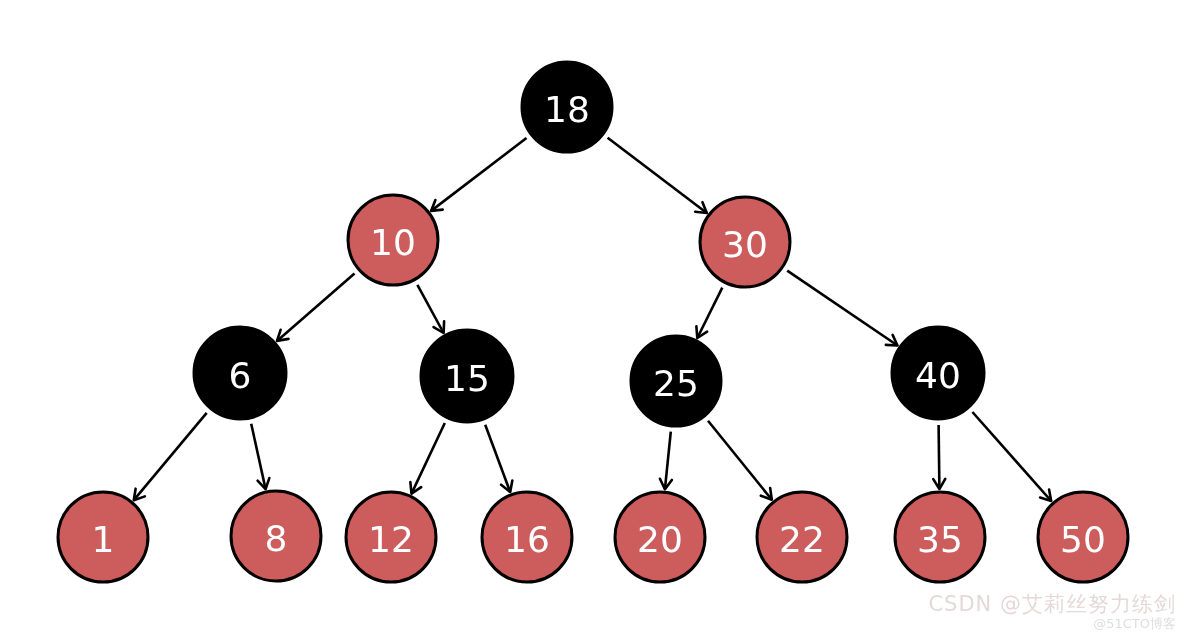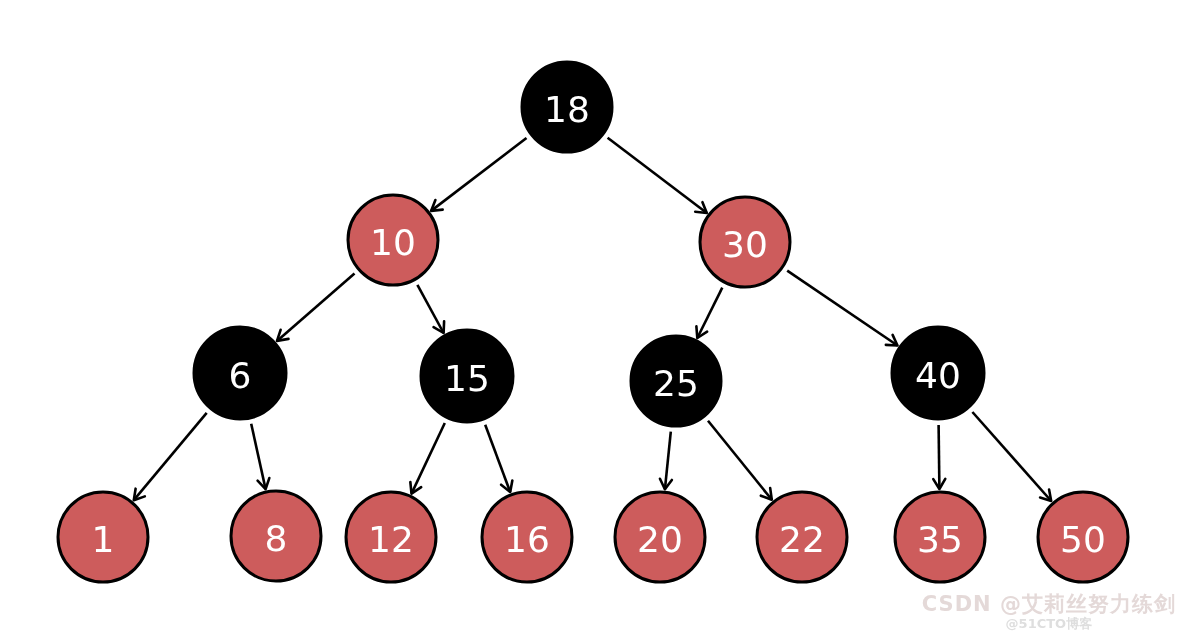--- a/index.html
+++ b/index.html
@@ -30,25 +30,24 @@
   }
   .edge-line {
     stroke: #000000;
     stroke-width: 2.6;
     fill: none;
   }
   .watermark {
     position: absolute;
     right: 8px;
     bottom: 10px;
-    text-align: center;
+    text-align: right;
     line-height: 1.1;
     pointer-events: none;
     user-select: none;
-    font-weight: bold;
   }
   .watermark-main {
     font-size: 21px;
     letter-spacing: 1px;
     color: #e4d9d8;
   }
   .watermark-sub {
     font-size: 13px;
     margin-top: 1px;
     color: #dedede;

